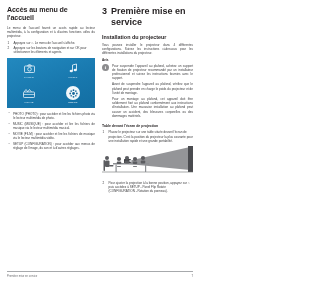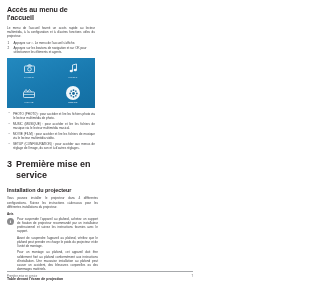--- a/index.html
+++ b/index.html
@@ -4,21 +4,21 @@
 <style>
   * { box-sizing: border-box; margin: 0; padding: 0; }
   html, body {
     width: 200px; height: 283px;
     background: #ffffff;
     font-family: "Liberation Sans", sans-serif;
     color: #231f20;
     overflow: hidden;
   }
   .page { position: relative; width: 200px; height: 283px; padding: 6px 7px 0 7px; }
-  .cols { display: flex; gap: 7px; height: 258px; flex-direction: column; }
+  .cols { display: flex; gap: 7px; height: 258px; }
   .col-left { width: 88px; }
   .col-right { width: 91px; }
 
   h1.left-title {
     font-size: 7.1px; font-weight: bold; letter-spacing: -0.1px;
     line-height: 8px; margin-bottom: 3.5px; color: #231f20;
   }
   p.body {
     font-size: 3.05px; line-height: 4.15px; color: #3a3a3c;
     text-align: justify; margin-bottom: 2.6px;

